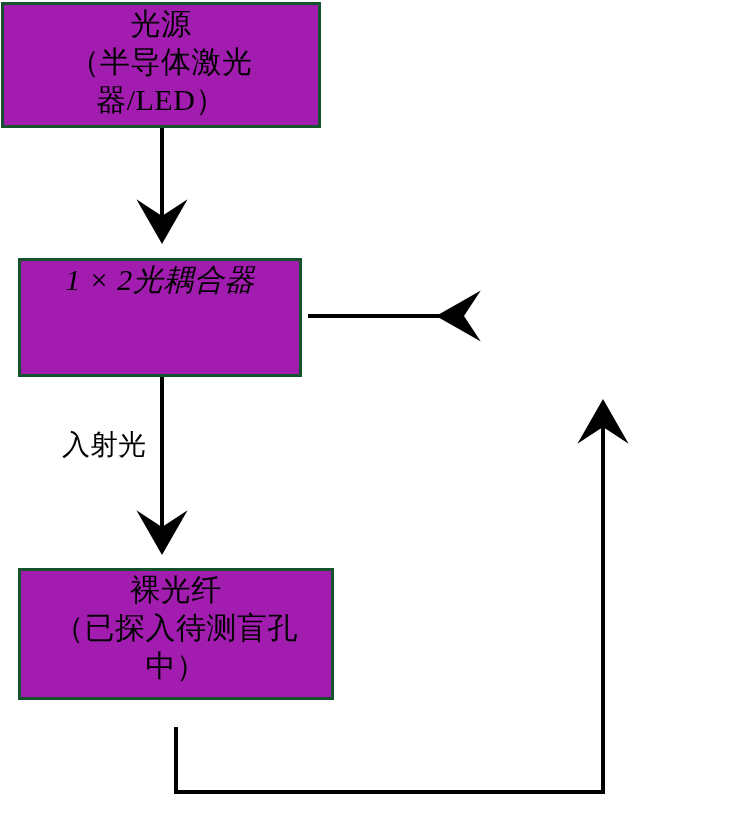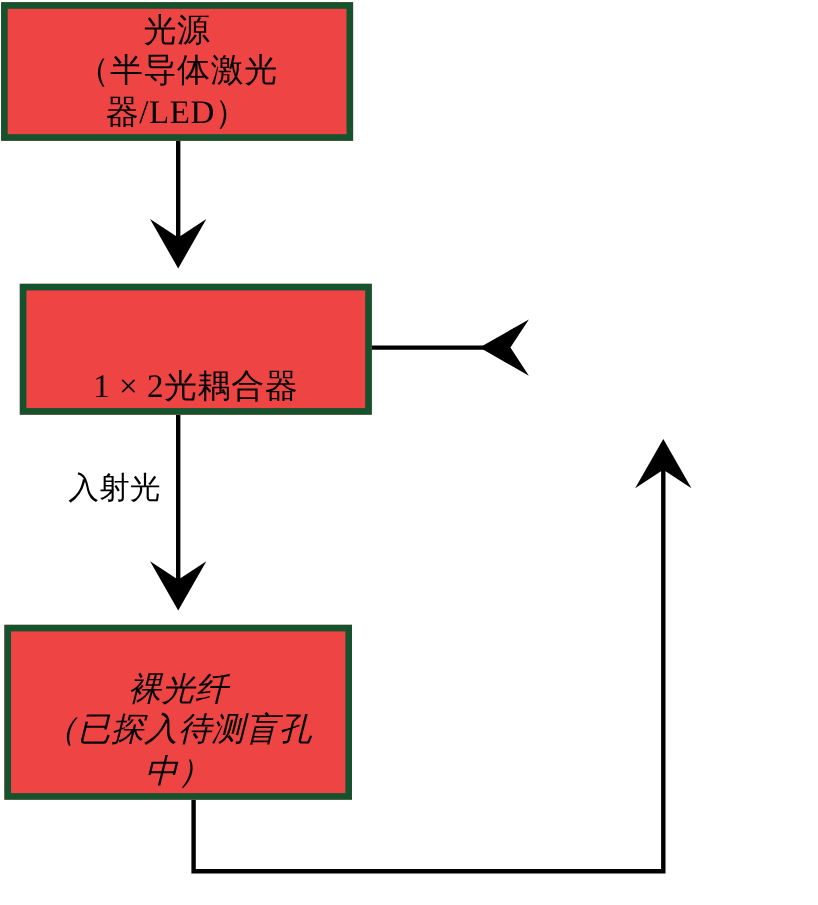--- a/index.html
+++ b/index.html
@@ -23,24 +23,24 @@
     position: absolute;
     left: 0;
     top: 0;
     width: 744px;
     height: 823px;
     pointer-events: none;
   }
   .node {
     position: absolute;
     box-sizing: border-box;
-    background: #ef4444;
-    border: 6px solid #14532d;
+    background: #a21caf;
+    border: 3px solid #14532d;
     display: flex;
-    align-items: flex-end;
+    align-items: flex-start;
     justify-content: center;
     text-align: center;
     z-index: 2;
   }
   .node-label {
     display: block;
     font-size: 30px;
     line-height: 1.26;
     letter-spacing: 0.5px;
     padding: 0 6px;
@@ -50,23 +50,23 @@
     position: absolute;
     font-size: 28px;
     line-height: 1.2;
     white-space: nowrap;
     background: transparent;
     z-index: 3;
   }
 
   
   #node-source      { left: 1px;   top: 2px;   width: 320px; height: 126px; }
-  #node-coupler     { left: 18px;  top: 258px; width: 320px; height: 119px; }
+  #node-coupler     { left: 18px;  top: 258px; width: 284px; height: 119px; font-style: italic; }
   #node-powermeter  { left: 457px; top: 245px; width: 285px; height: 141px; }
-  #node-fiber       { left: 4px;  top: 568px; width: 316px; height: 159px; font-style: italic; }
+  #node-fiber       { left: 18px;  top: 568px; width: 316px; height: 132px; }
 
   
   #label-incident   { left: 62px;  top: 428px; }
   #label-reflected  { left: 345px; top: 751px; }
 </style>
 </head>
 <body>
 
 <div id="canvas">
 

